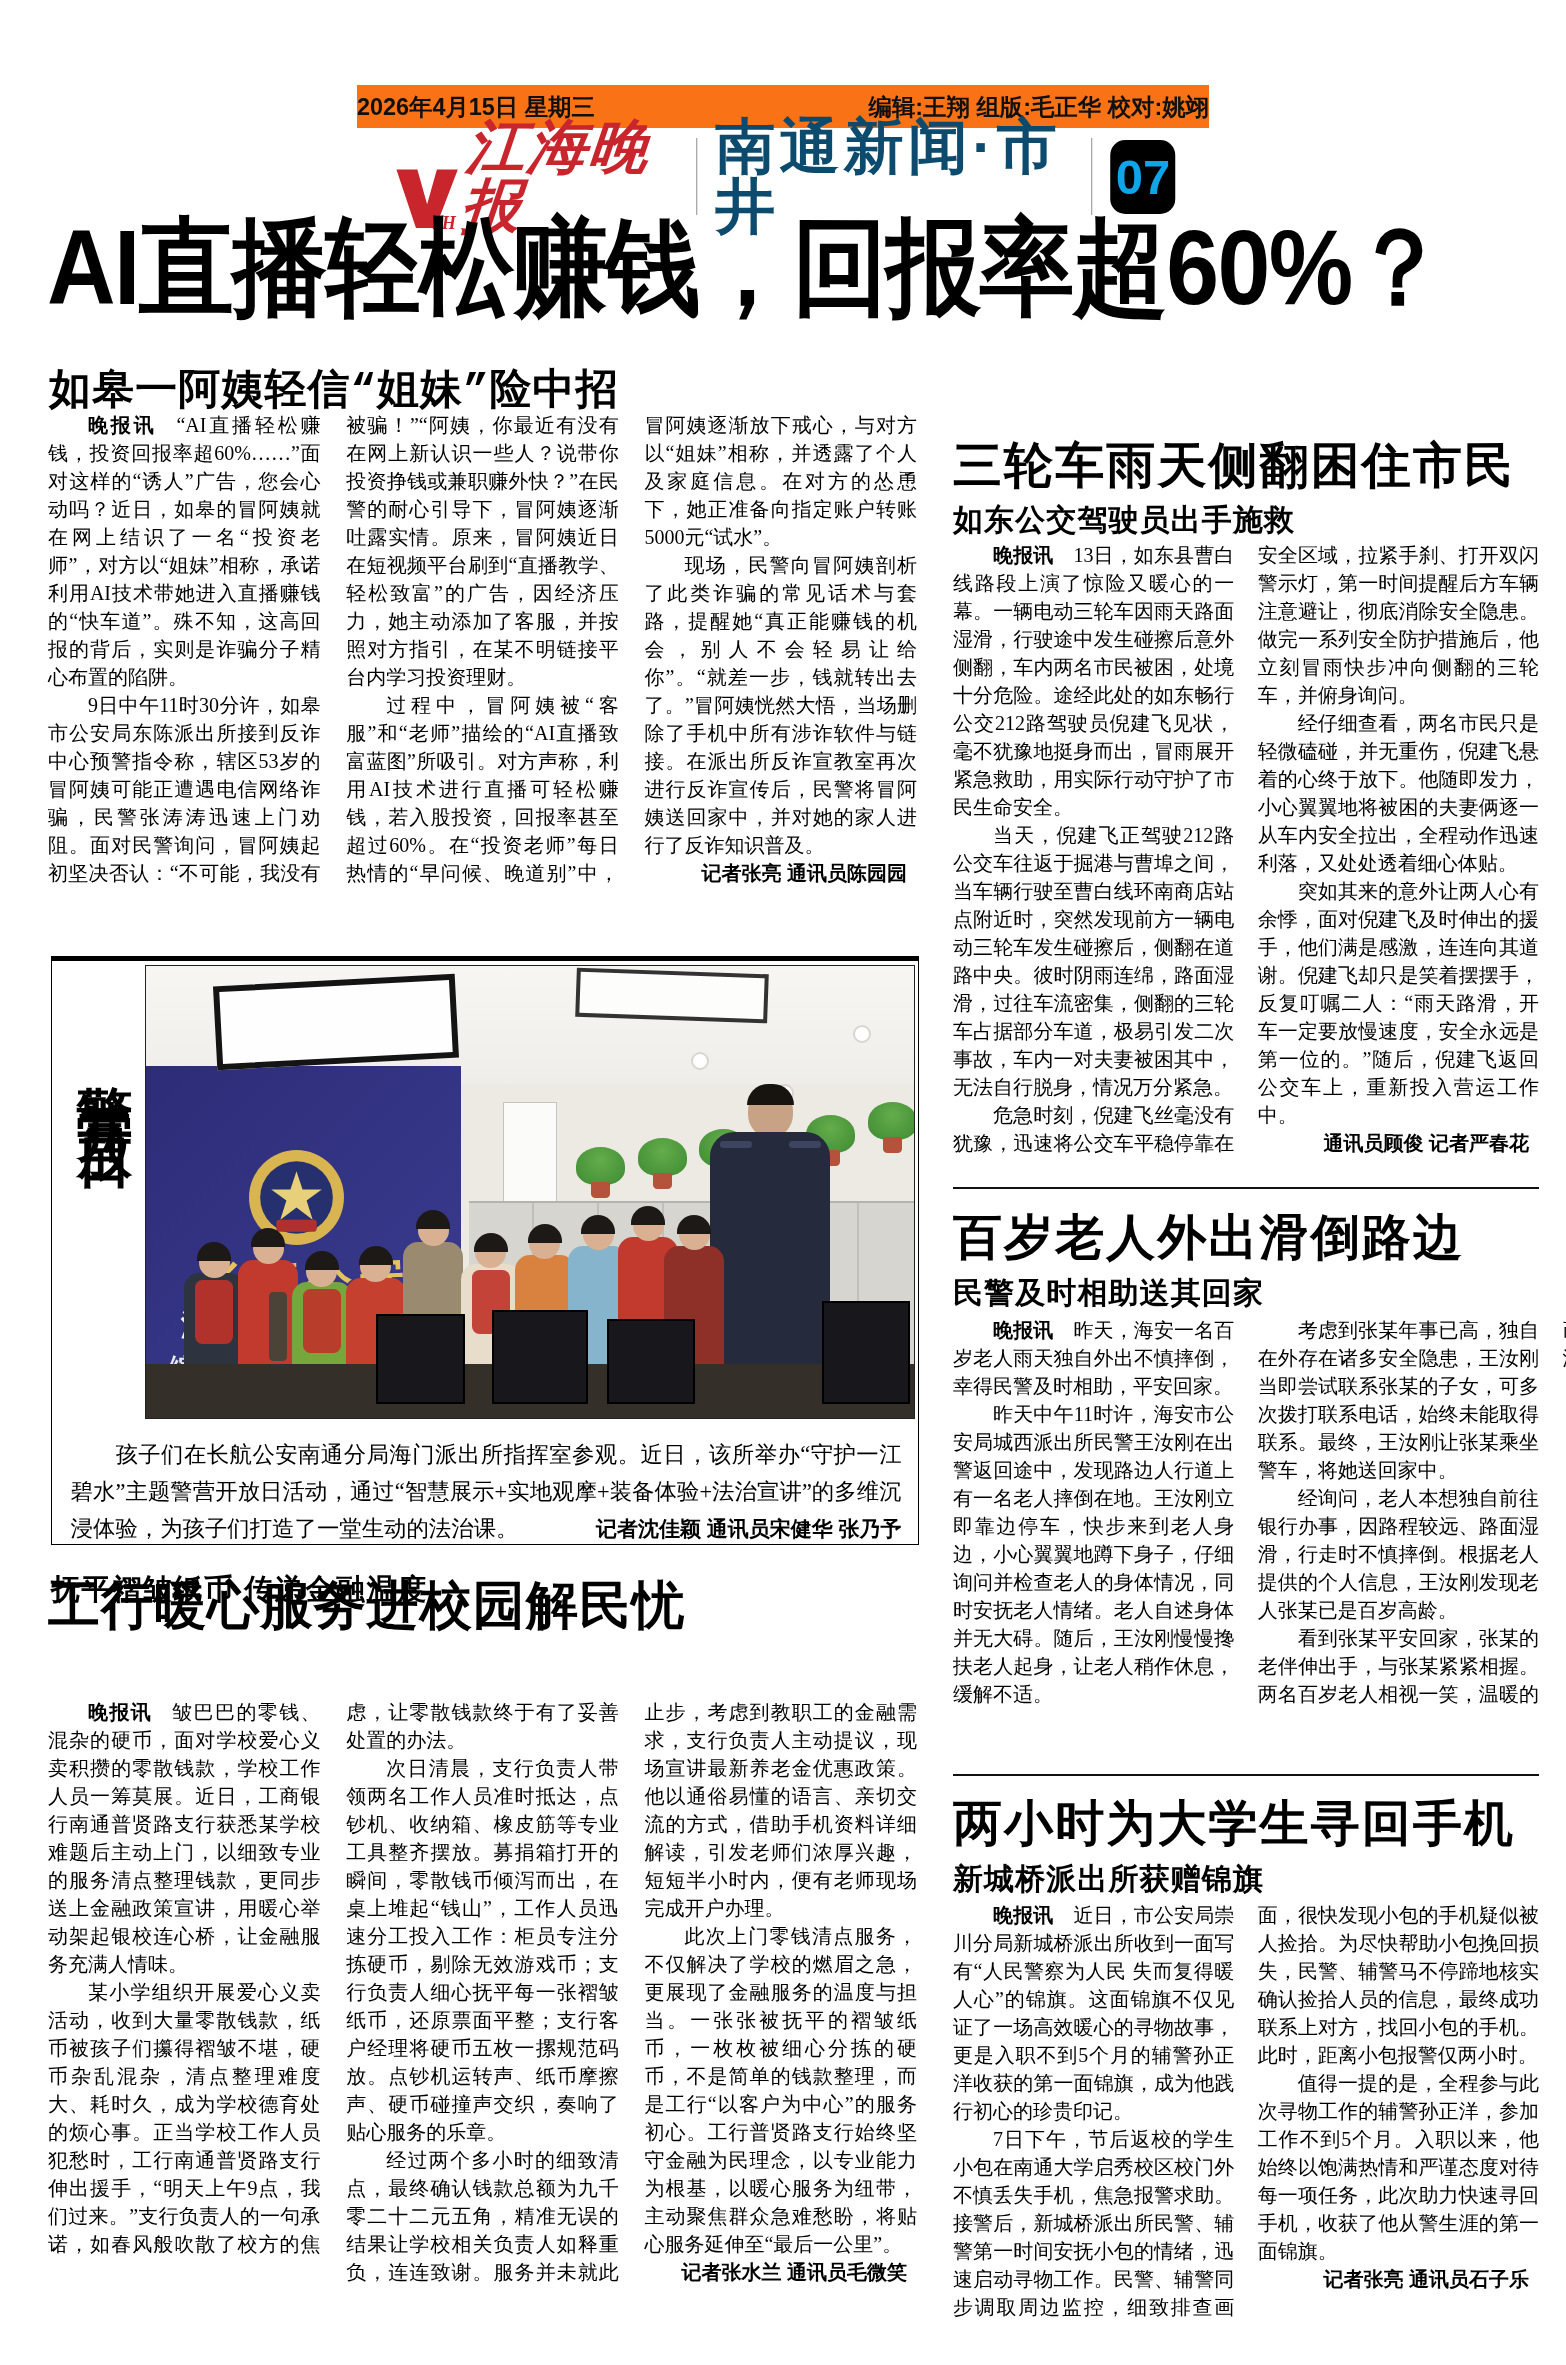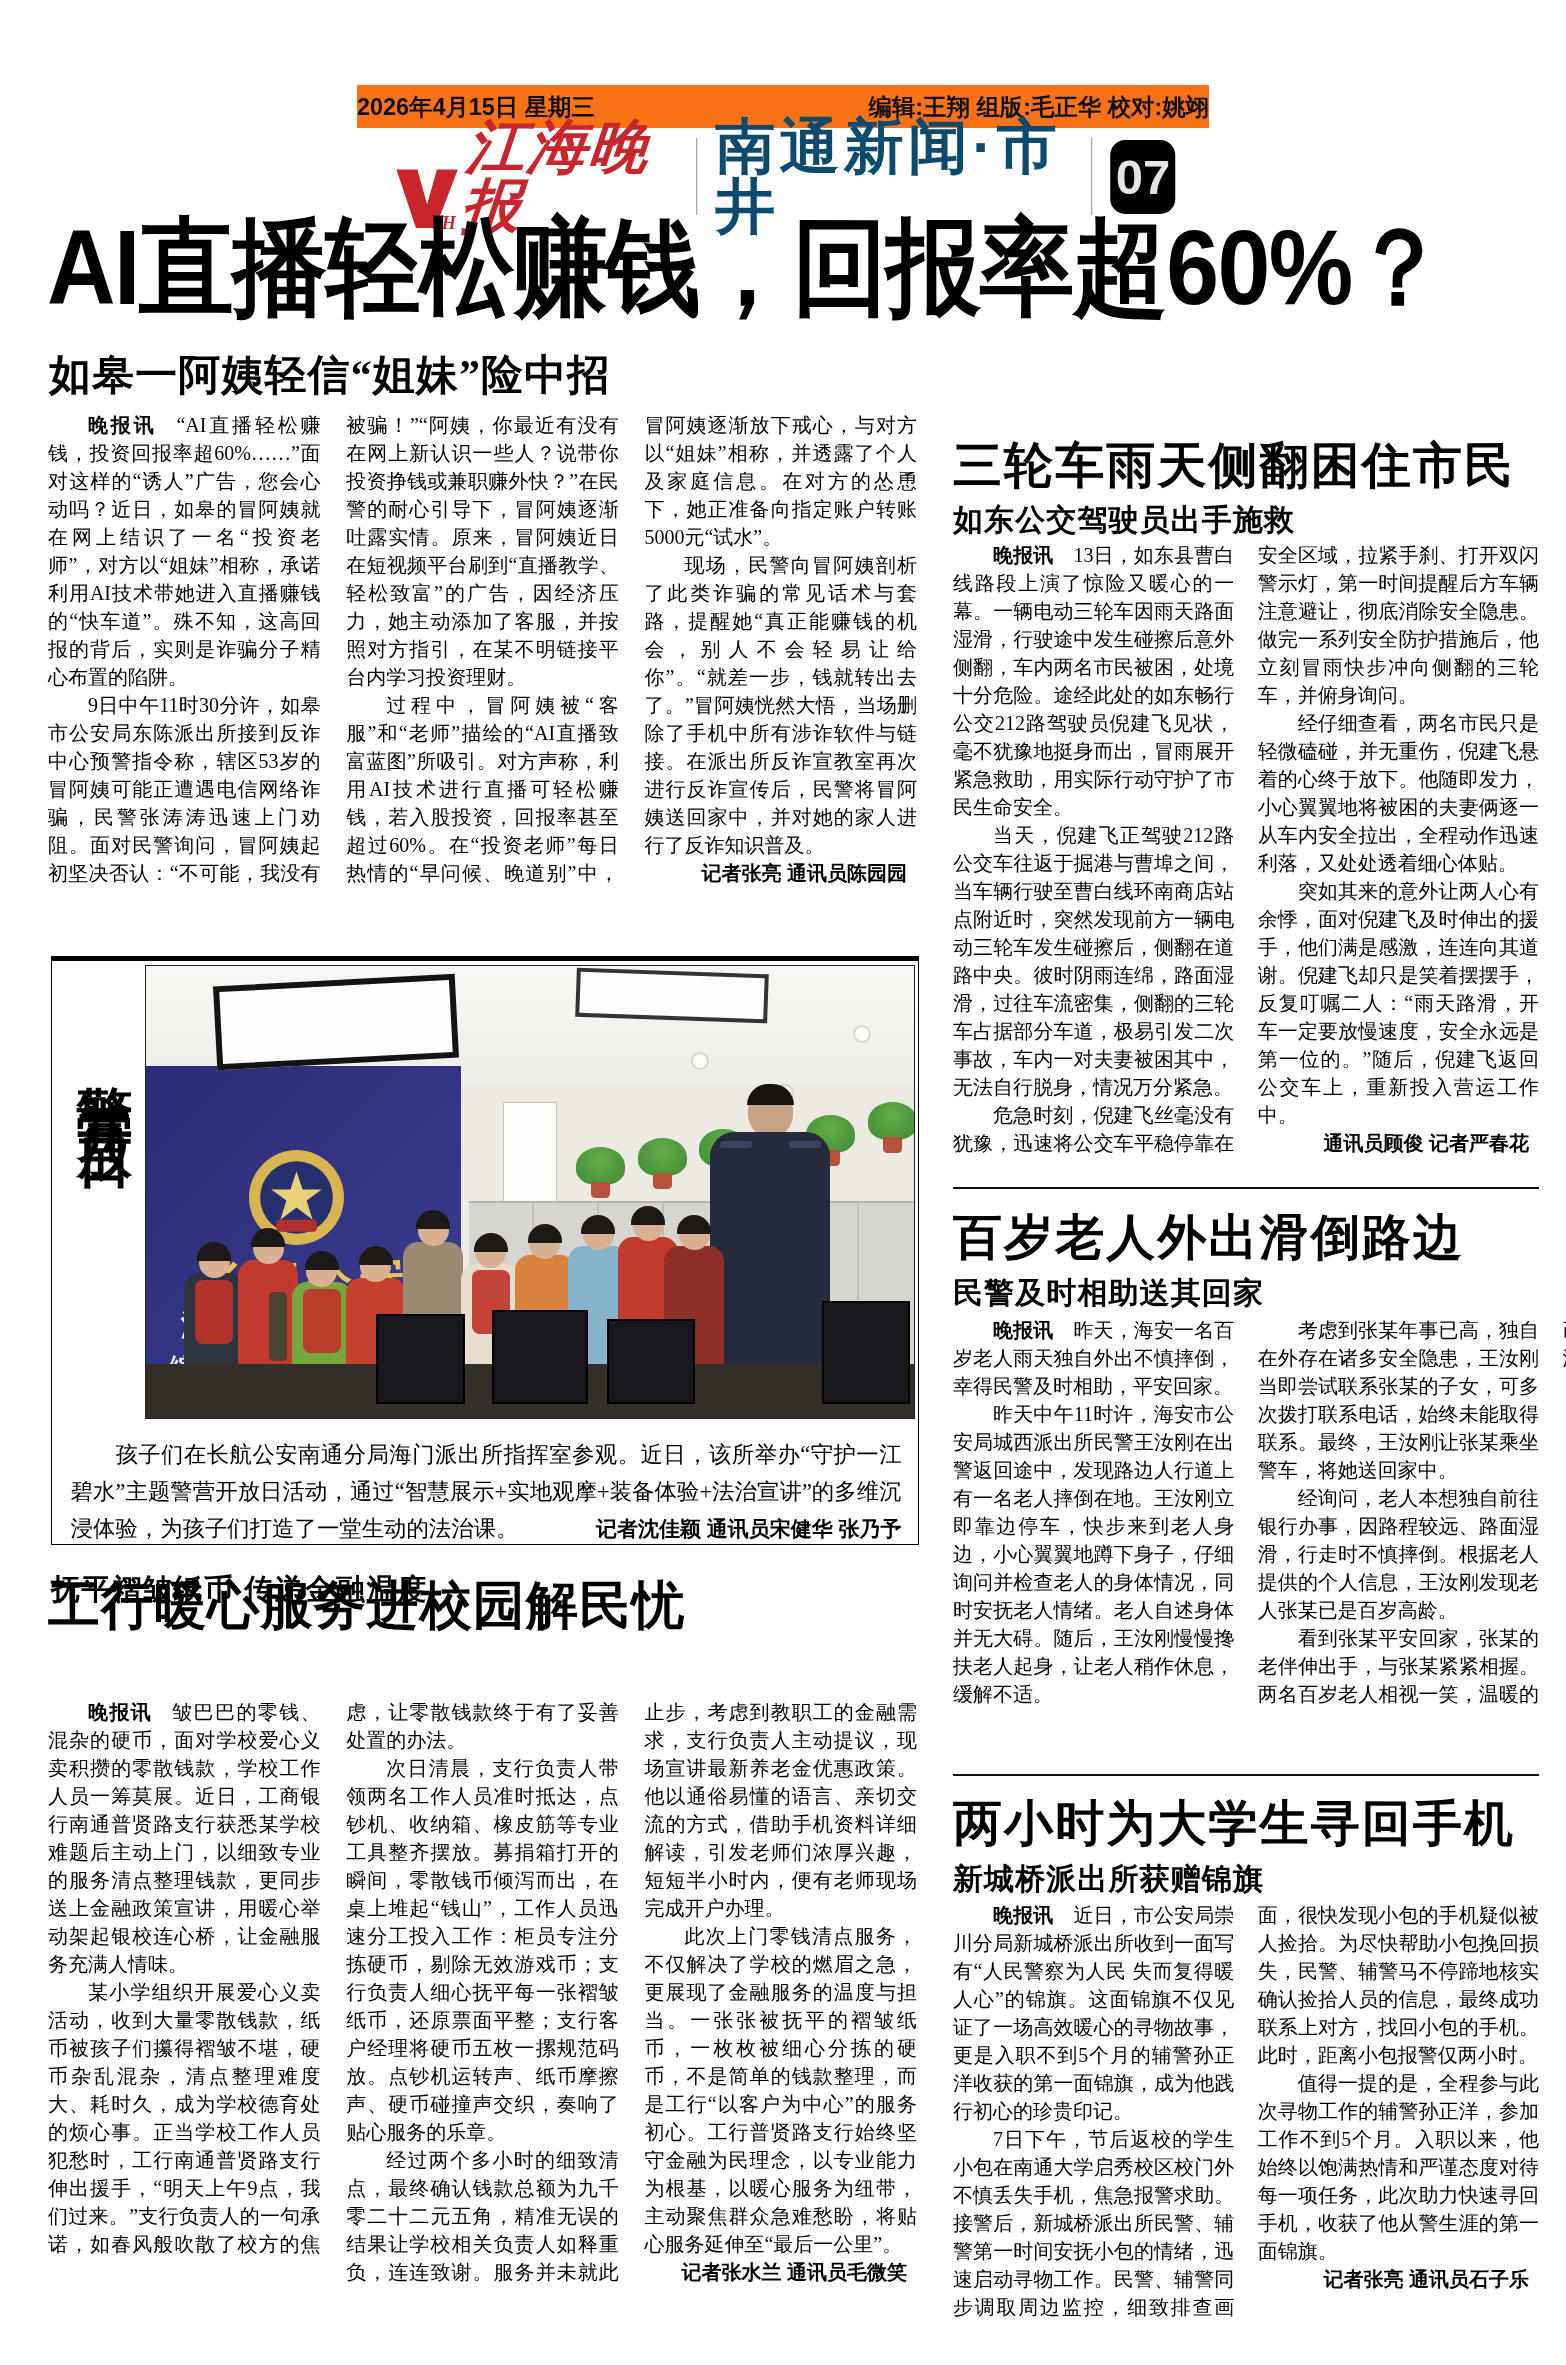--- a/index.html
+++ b/index.html
@@ -21,34 +21,34 @@
   .logo-name {
     font-size:59px; font-weight:700; font-style:italic; color:#c9252c;
     transform:skewX(-5deg); letter-spacing:2.1px; line-height:1;
   }
   .mast-sep { width:1.6px; height:77px; background:#8f8f8f; }
   .section-title {
     font-family:"Liberation Sans", sans-serif; font-weight:700; font-size:60px;
     color:#0c4a6e; letter-spacing:4.3px; line-height:1;
   }
   .pagenum {
-    width:74px; height:74px; background:#000; color:#e5e5e5; border-radius:15px;
+    width:74px; height:74px; background:#000; color:#0ea5e9; border-radius:15px;
     display:flex; align-items:center; justify-content:center;
     font-family:"Liberation Sans", sans-serif; font-weight:700; font-size:49px;
   }
   
   .headline-main {
     position:absolute; left:47px; top:212px; width:1491px;
     font-family:"Liberation Sans", sans-serif; font-weight:900; font-size:95px;
     letter-spacing:-1.6px; line-height:1.05; white-space:nowrap;
     transform:scaleY(1.12); transform-origin:top left;
   }
   .headline-sub {
-    position:absolute; left:49px; top:347px;
-    font-family:Liberation Serif, serif; font-weight:700; font-size:42px; letter-spacing:1.1px;
+    position:absolute; left:49px; top:361px;
+    font-family:Liberation Mono, monospace; font-weight:700; font-size:42px; letter-spacing:1.1px;
   }
   
   .body-text { font-size:20px; line-height:28px; text-align:justify; column-fill:balance; }
   .body-text p { margin:0; text-indent:2em; }
   .lead { font-family:"Liberation Sans", sans-serif; font-weight:700; margin-right:1em; }
   .attrib {
     text-align:right; text-indent:0 !important; padding-right:0.5em;
     font-family:"Liberation Sans", sans-serif; font-weight:700; break-inside:avoid;
   }
   .main-body { position:absolute; left:48px; top:411px; width:869px; height:503px; column-count:3; column-gap:25.6px; }

